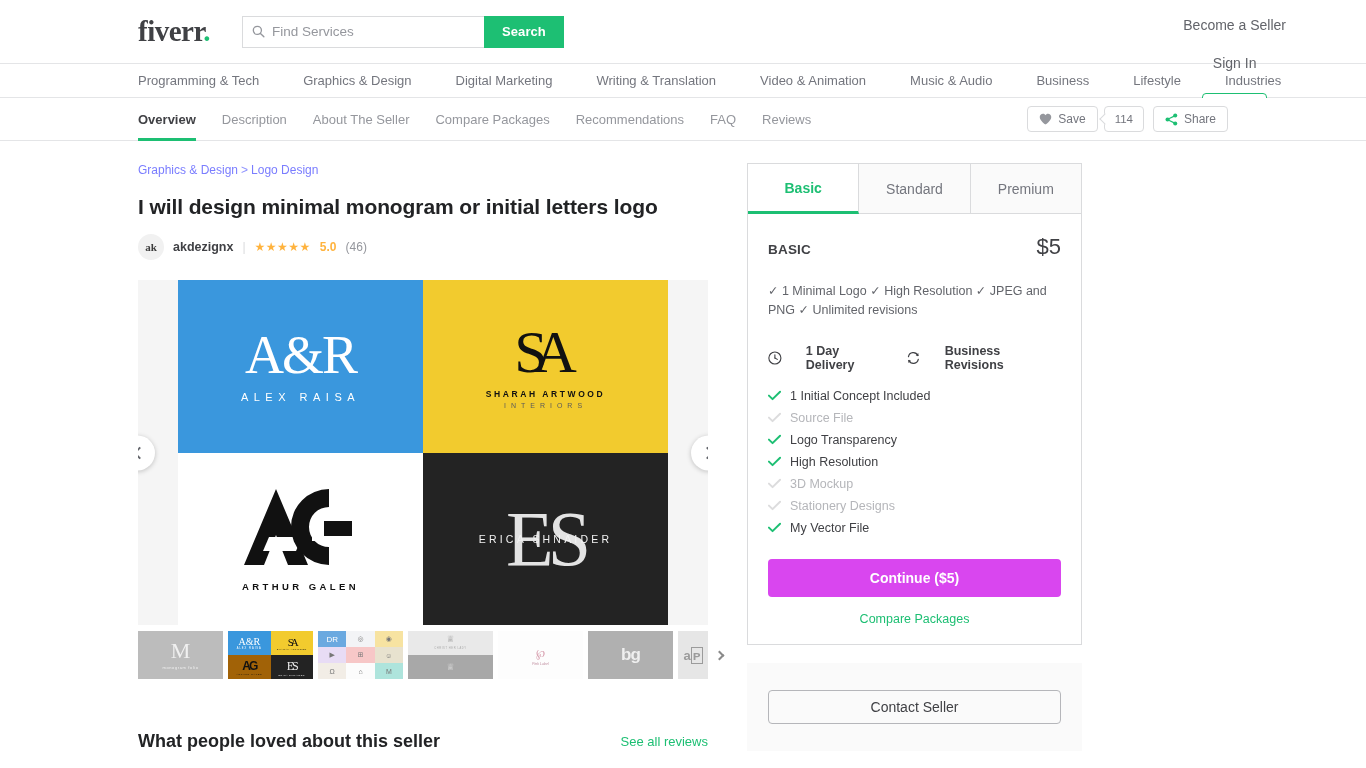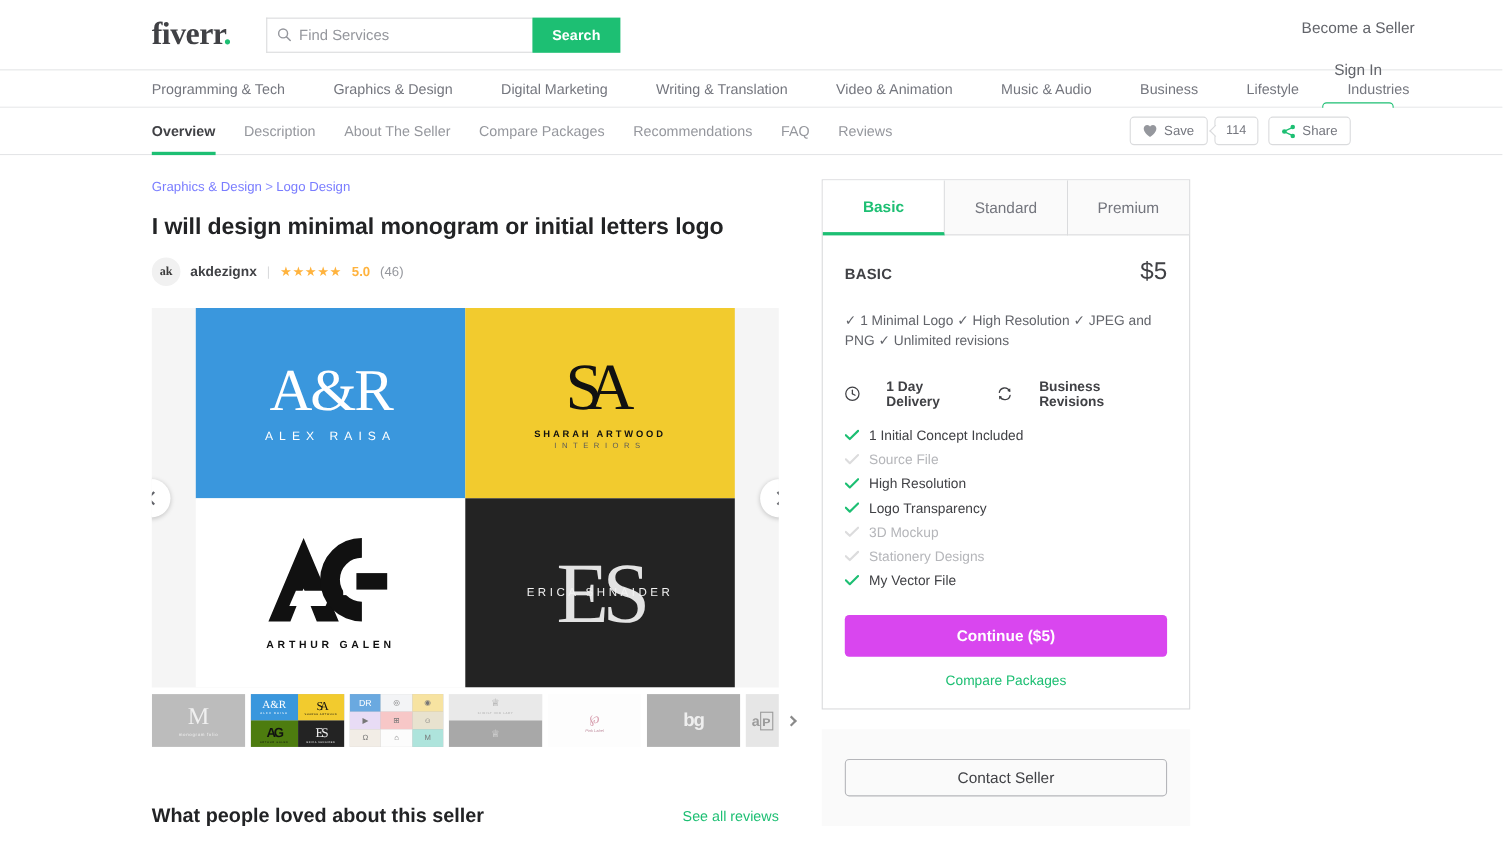--- a/index.html
+++ b/index.html
@@ -642,21 +642,21 @@
       <div class="thumb">
         <div class="t-quad">
           <div class="t-cell" style="background:#3a97dd;color:#fff;">
             <span style="font-family:'Liberation Serif',serif;font-size:10px;">A&amp;R</span>
             <span style="font-size:2.6px;letter-spacing:1px;">ALEX RAISA</span>
           </div>
           <div class="t-cell" style="background:#f2cb2e;color:#111;">
             <span style="font-family:'Liberation Serif',serif;font-size:11px;letter-spacing:-3px;">SA</span>
             <span style="font-size:2.4px;letter-spacing:0.5px;">SHARAH ARTWOOD</span>
           </div>
-          <div class="t-cell" style="background:#4d7c0f;color:#111;">
+          <div class="t-cell" style="background:#a16207;color:#111;">
             <span style="font-size:12px;font-weight:bold;letter-spacing:-2px;">AG</span>
             <span style="font-size:2.4px;letter-spacing:0.6px;">ARTHUR GALEN</span>
           </div>
           <div class="t-cell" style="background:#232323;color:#eee;">
             <span style="font-family:'Liberation Serif',serif;font-size:12px;letter-spacing:-2px;">ES</span>
             <span style="font-size:2.3px;letter-spacing:0.5px;">ERICA SHNAIDER</span>
           </div>
         </div>
       </div>
 
@@ -760,27 +760,27 @@
           <div class="feat off">
             <svg class="tick" width="13" height="11" viewBox="0 0 14 11">
                 <path d="M1 5.6 L4.9 9.4 L13 1.4" fill="none" stroke="#dcdcdd" stroke-width="2.1" stroke-linecap="round" stroke-linejoin="round"></path>
               </svg>
             <span>Source File</span>
           </div>
           <div class="feat">
             <svg class="tick" width="13" height="11" viewBox="0 0 14 11">
                 <path d="M1 5.6 L4.9 9.4 L13 1.4" fill="none" stroke="#1dbf73" stroke-width="2.1" stroke-linecap="round" stroke-linejoin="round"></path>
               </svg>
-            <span>High Resolution</span>
+            <span>Logo Transparency</span>
           </div>
           <div class="feat">
             <svg class="tick" width="13" height="11" viewBox="0 0 14 11">
                 <path d="M1 5.6 L4.9 9.4 L13 1.4" fill="none" stroke="#1dbf73" stroke-width="2.1" stroke-linecap="round" stroke-linejoin="round"></path>
               </svg>
-            <span>Logo Transparency</span>
+            <span>High Resolution</span>
           </div>
           <div class="feat off">
             <svg class="tick" width="13" height="11" viewBox="0 0 14 11">
                 <path d="M1 5.6 L4.9 9.4 L13 1.4" fill="none" stroke="#dcdcdd" stroke-width="2.1" stroke-linecap="round" stroke-linejoin="round"></path>
               </svg>
             <span>3D Mockup</span>
           </div>
           <div class="feat off">
             <svg class="tick" width="13" height="11" viewBox="0 0 14 11">
                 <path d="M1 5.6 L4.9 9.4 L13 1.4" fill="none" stroke="#dcdcdd" stroke-width="2.1" stroke-linecap="round" stroke-linejoin="round"></path>

